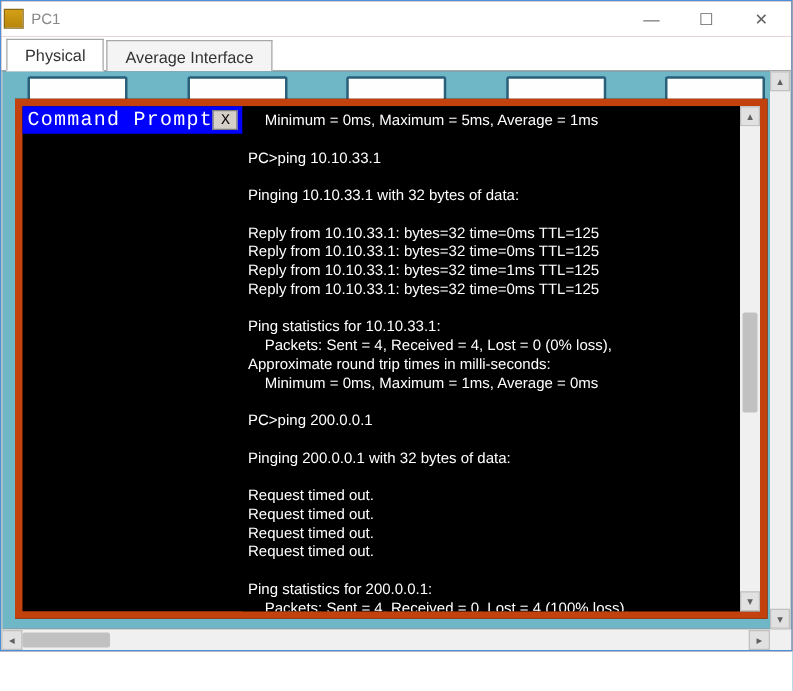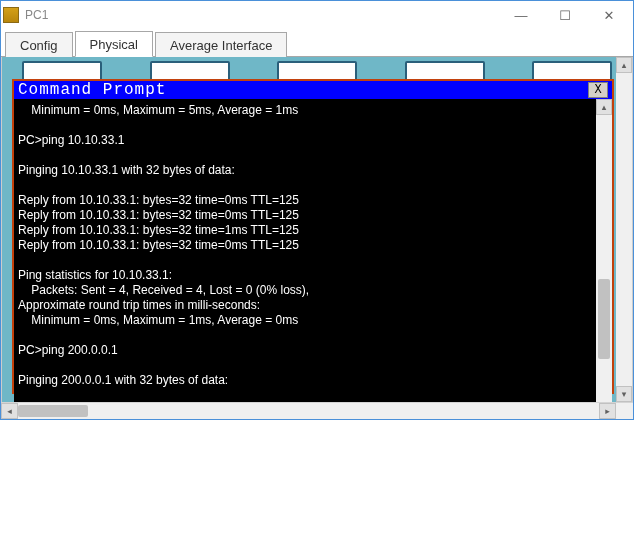--- a/index.html
+++ b/index.html
@@ -6,21 +6,21 @@
     body {
       font-family: "Segoe UI", Tahoma, sans-serif;
       background: #fff;
       width: 634px;
       height: 553px;
       overflow: hidden;
       position: relative;
     }
     .outer-window {
       width: 634px;
-      height: 420px;
+      height: 521px;
       border: 1px solid #4a90d9;
       background: #7f1d1d;
       display: flex;
       flex-direction: column;
     }
     .titlebar {
       height: 28px;
       background: #fff;
       display: flex;
       align-items: center;
@@ -91,22 +91,22 @@
       background: #fefefe;
       border: 2px solid #2a5f7a;
       border-radius: 2px;
     }
 
     .cmd-window {
       position: absolute;
       top: 22px; left: 10px; right: 18px;
       bottom: 8px;
       background: #000;
-      border: 2px solid #c2410c;
-      display: flex; flex-direction: column;
+      border: 6px solid #c2410c;
+      display: flex; flex-direction: row;
     }
     .cmd-title {
       height: 22px;
       background: #0000ff;
       color: #fff;
       display: flex; align-items: center;
       font-family: "SimSun","NSimSun","Courier New",monospace;
       font-size: 16px;
       padding-left: 4px;
     }
@@ -187,21 +187,20 @@
   <div class="titlebar">
     <div class="app-icon"></div>
     <div class="title-text">PC1</div>
     <div class="spacer"></div>
     <div class="win-btn">—</div>
     <div class="win-btn">☐</div>
     <div class="win-btn close">✕</div>
   </div>
 
   <div class="tabbar">
-    <div class="tab">Config</div>
     <div class="tab active">Physical</div>
     <div class="tab">Average Interface</div>
   </div>
 
   <div class="desktop-area">
 
     <div class="desk-icons">
       <div class="desk-icon"></div>
       <div class="desk-icon"></div>
       <div class="desk-icon"></div>

